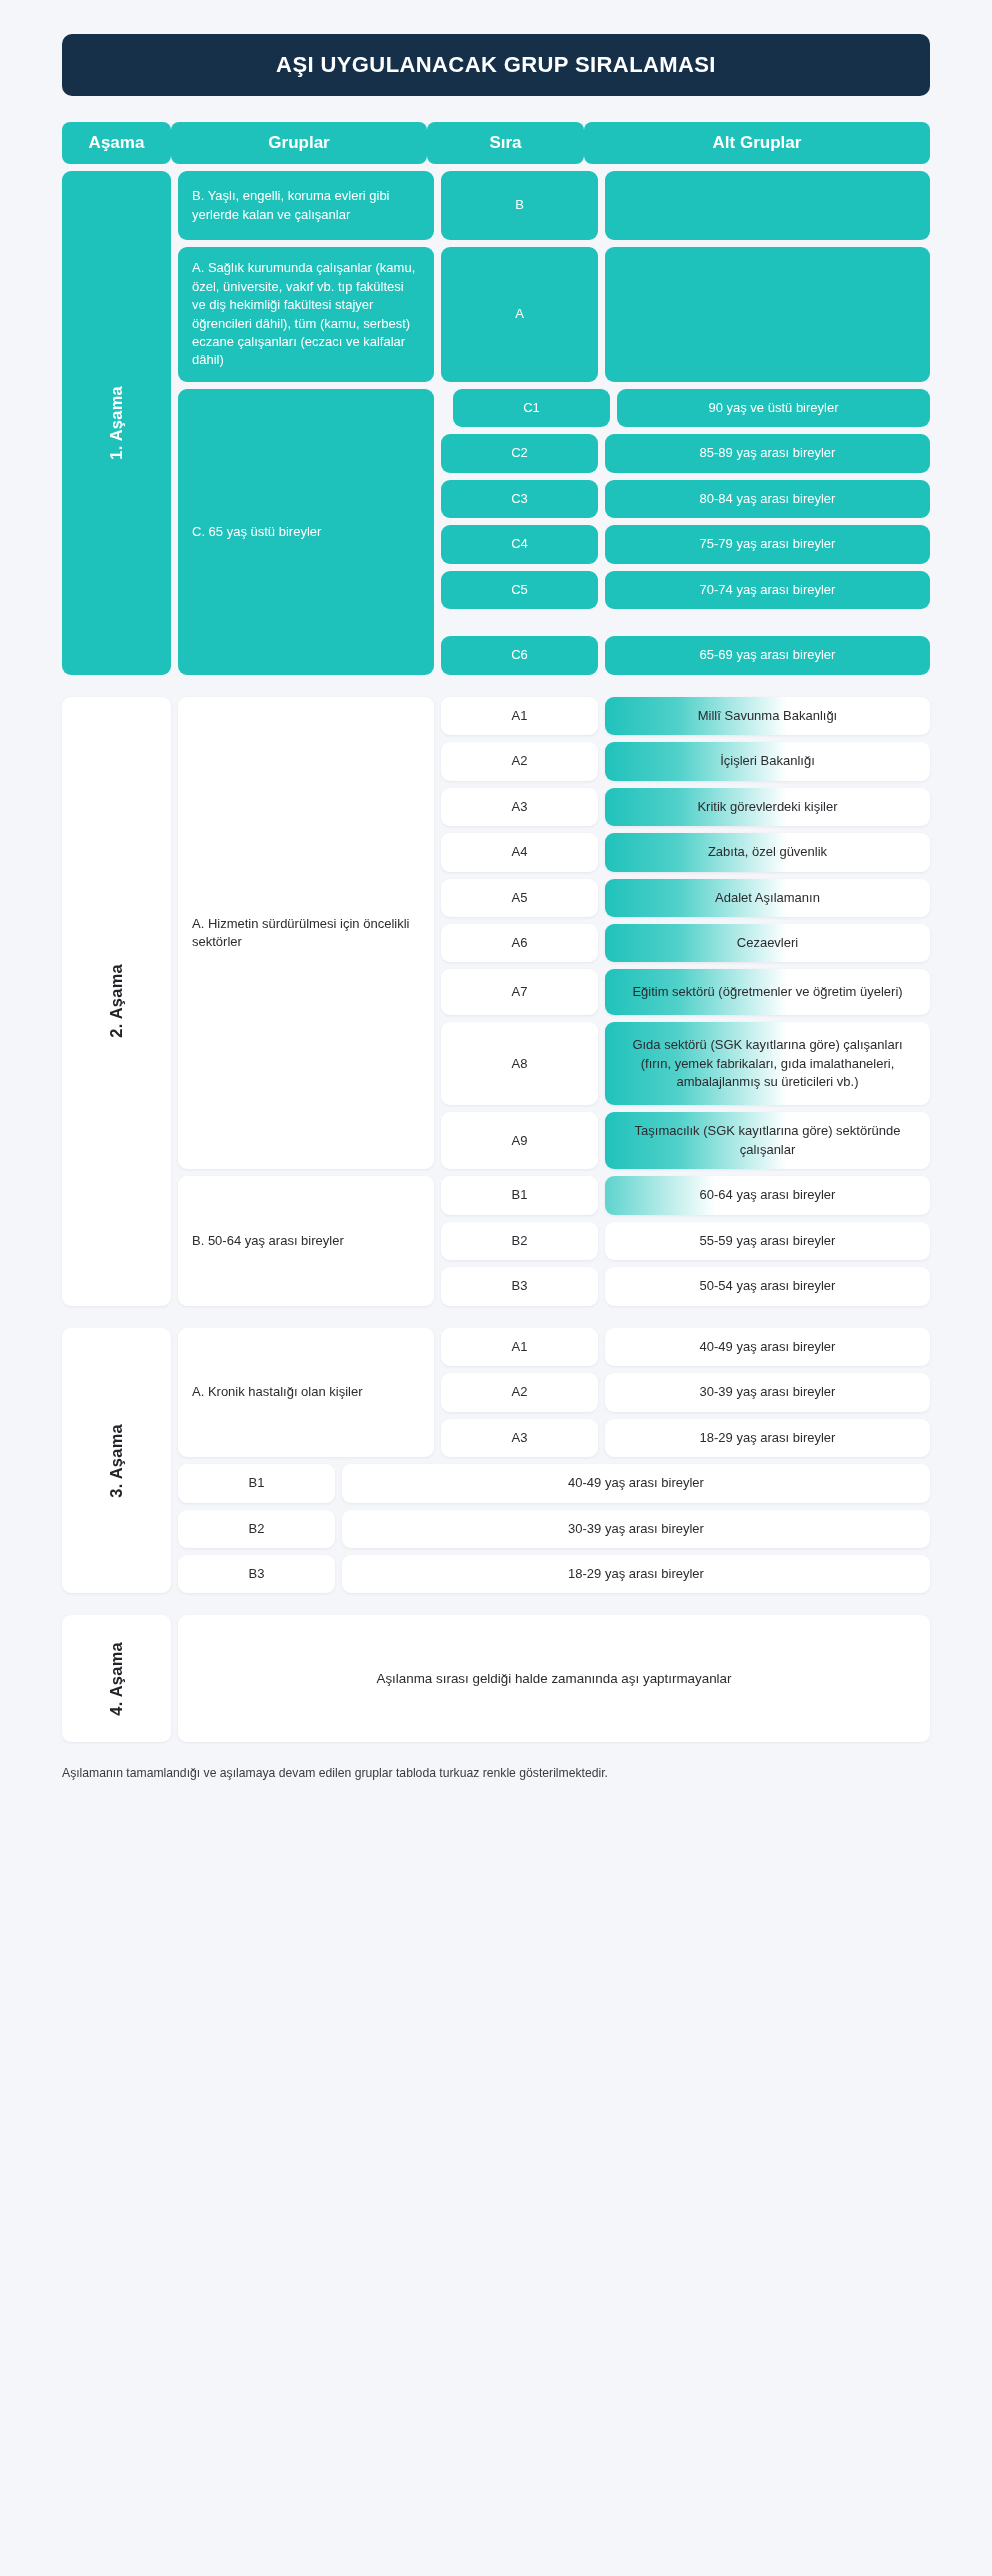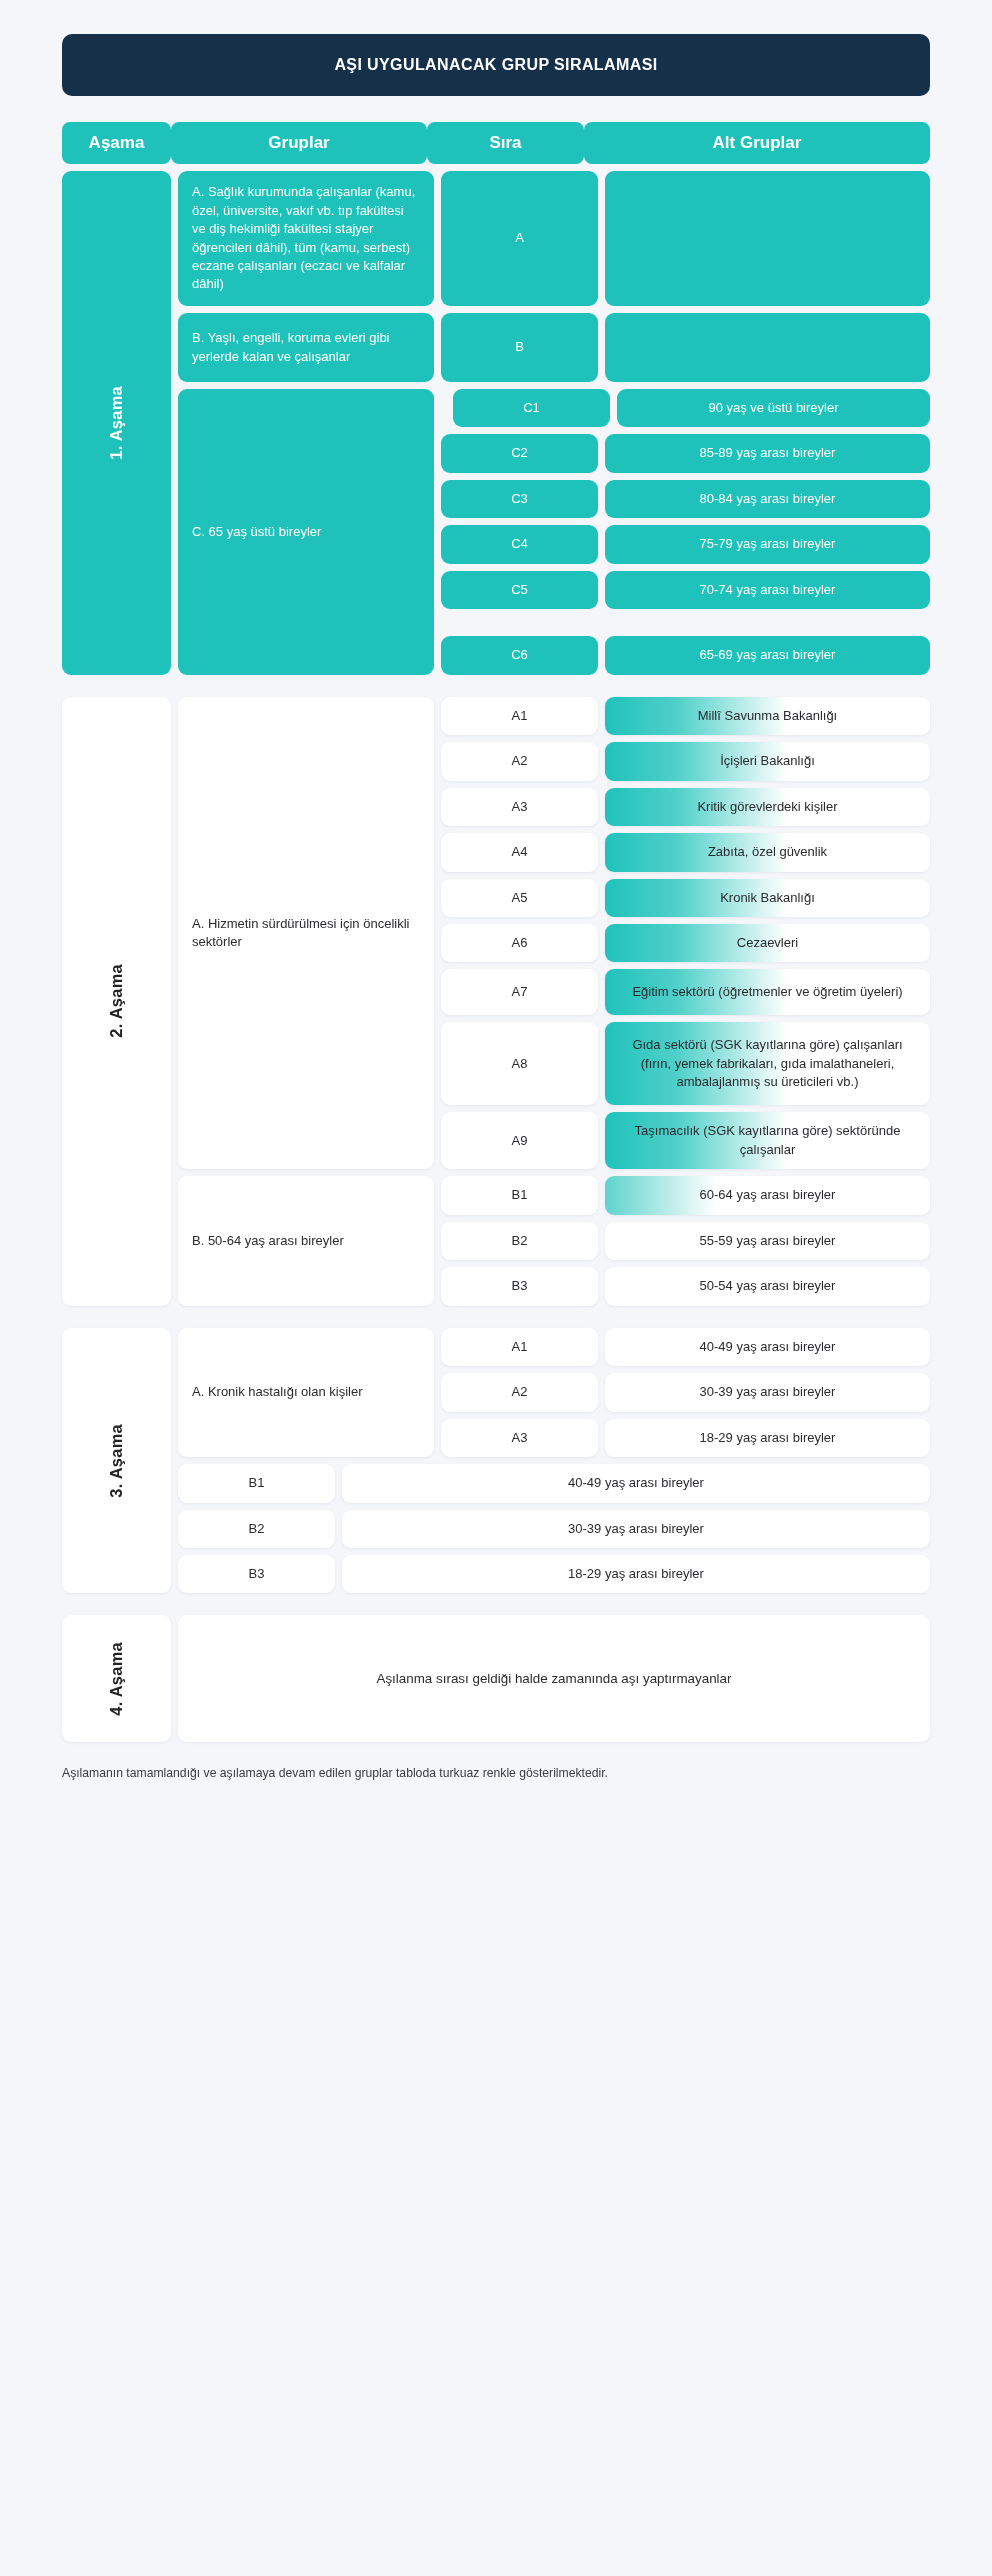--- a/index.html
+++ b/index.html
@@ -22,21 +22,21 @@
     background: #16304a;
     border-radius: 10px;
     height: 62px;
     display: flex;
     align-items: center;
     justify-content: center;
     margin-bottom: 26px;
   }
   .title-bar .title-text {
     color: #ffffff;
-    font-size: 16px;
+    font-size: 22px;
     font-weight: bold;
     letter-spacing: 0.4px;
     text-align: center;
   }
 
   
   .grid-row {
     display: flex;
     align-items: stretch;
   }
@@ -179,33 +179,33 @@
     <div class="head-cell col-alt">Alt Gruplar</div>
   </div>
 
   <div id="stages-root">
       <div class="stage-block">
         <div class="stage-label col-asama teal">
           <span class="vtext">1. Aşama</span>
         </div>
         <div class="stage-body">
           <div class="group-block">
+            <div class="cell group-desc left-align teal">B. Yaşlı, engelli, koruma evleri gibi yerlerde kalan ve çalışanlar</div>
+            <div class="group-rows">
+              <div class="sub-row" style="min-height: 69px;">
+                <div class="cell col-sira teal">B</div>
+                <div class="cell col-alt teal"></div>
+              </div>
+            </div>
+          </div>
+          <div class="group-block">
             <div class="cell group-desc left-align teal">A. Sağlık kurumunda çalışanlar (kamu, özel, üniversite, vakıf vb. tıp fakültesi ve diş hekimliği fakültesi stajyer öğrencileri dâhil), tüm (kamu, serbest) eczane çalışanları (eczacı ve kalfalar dâhil)</div>
             <div class="group-rows">
               <div class="sub-row" style="min-height: 135px;">
                 <div class="cell col-sira teal">A</div>
-                <div class="cell col-alt teal"></div>
-              </div>
-            </div>
-          </div>
-          <div class="group-block">
-            <div class="cell group-desc left-align teal">B. Yaşlı, engelli, koruma evleri gibi yerlerde kalan ve çalışanlar</div>
-            <div class="group-rows">
-              <div class="sub-row" style="min-height: 69px;">
-                <div class="cell col-sira teal">B</div>
                 <div class="cell col-alt teal"></div>
               </div>
             </div>
           </div>
           <div class="group-block">
             <div class="cell group-desc left-align teal" style="justify-content: flex-start;">C. 65 yaş üstü bireyler</div>
             <div class="group-rows">
               <div class="sub-row" style="min-height: 34px; padding-left: 12px;">
                 <div class="cell col-sira teal">C1</div>
                 <div class="cell col-alt teal">90 yaş ve üstü bireyler</div>
@@ -253,21 +253,21 @@
               <div class="sub-row" style="min-height: 34px;">
                 <div class="cell col-sira white">A3</div>
                 <div class="cell col-alt grad">Kritik görevlerdeki kişiler</div>
               </div>
               <div class="sub-row" style="min-height: 34px;">
                 <div class="cell col-sira white">A4</div>
                 <div class="cell col-alt grad">Zabıta, özel güvenlik</div>
               </div>
               <div class="sub-row" style="min-height: 34px;">
                 <div class="cell col-sira white">A5</div>
-                <div class="cell col-alt grad">Kronik Bakanlığı</div>
+                <div class="cell col-alt grad">Adalet Aşılamanın</div>
               </div>
               <div class="sub-row" style="min-height: 34px;">
                 <div class="cell col-sira white">A6</div>
                 <div class="cell col-alt grad">Cezaevleri</div>
               </div>
               <div class="sub-row" style="min-height: 46px;">
                 <div class="cell col-sira white">A7</div>
                 <div class="cell col-alt grad">Eğitim sektörü (öğretmenler ve öğretim üyeleri)</div>
               </div>
               <div class="sub-row" style="min-height: 83px;">

